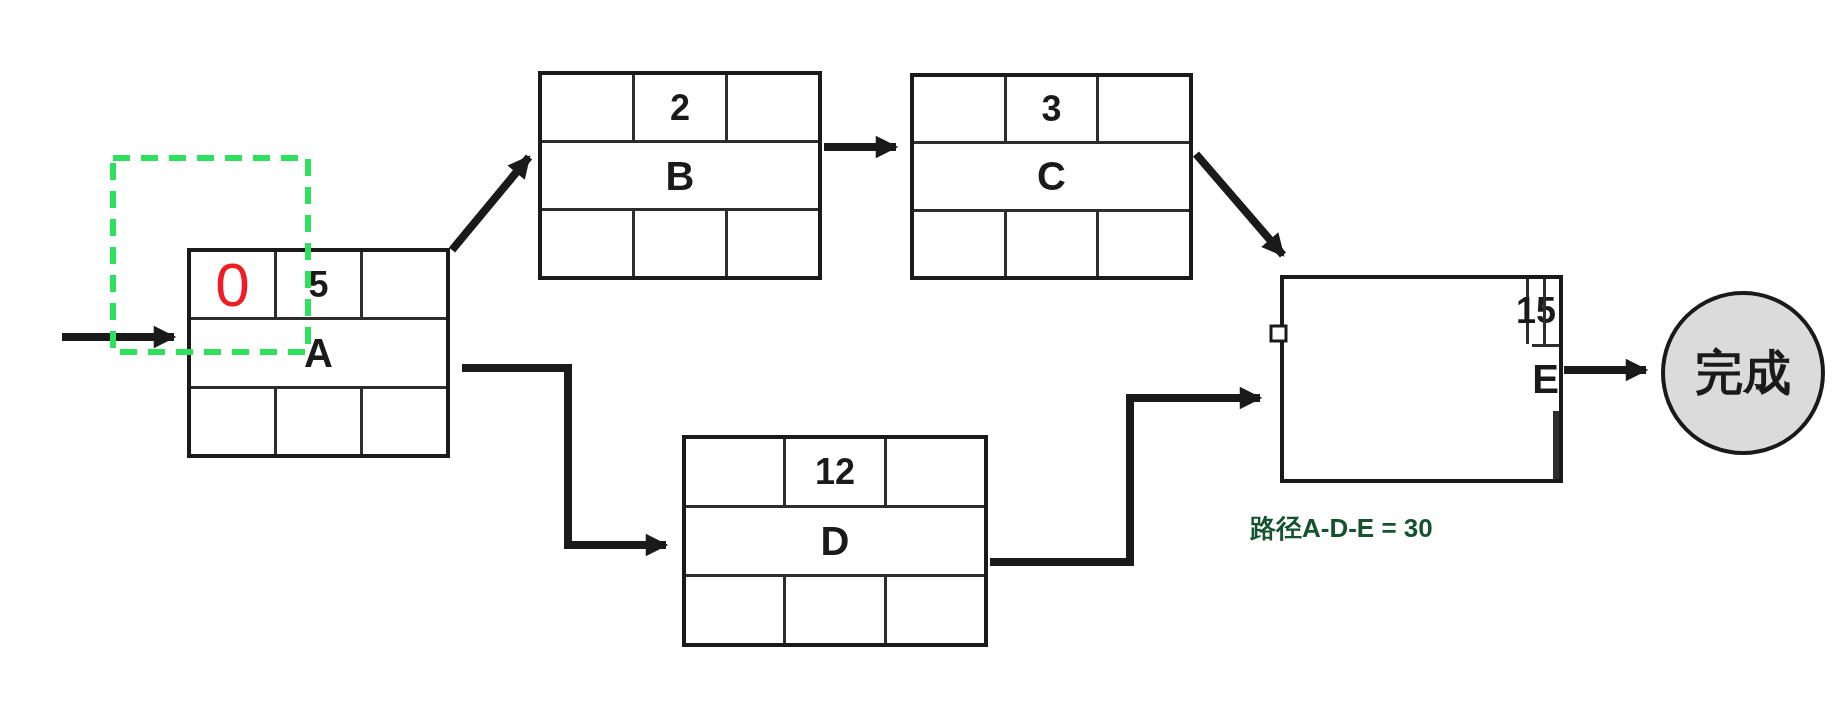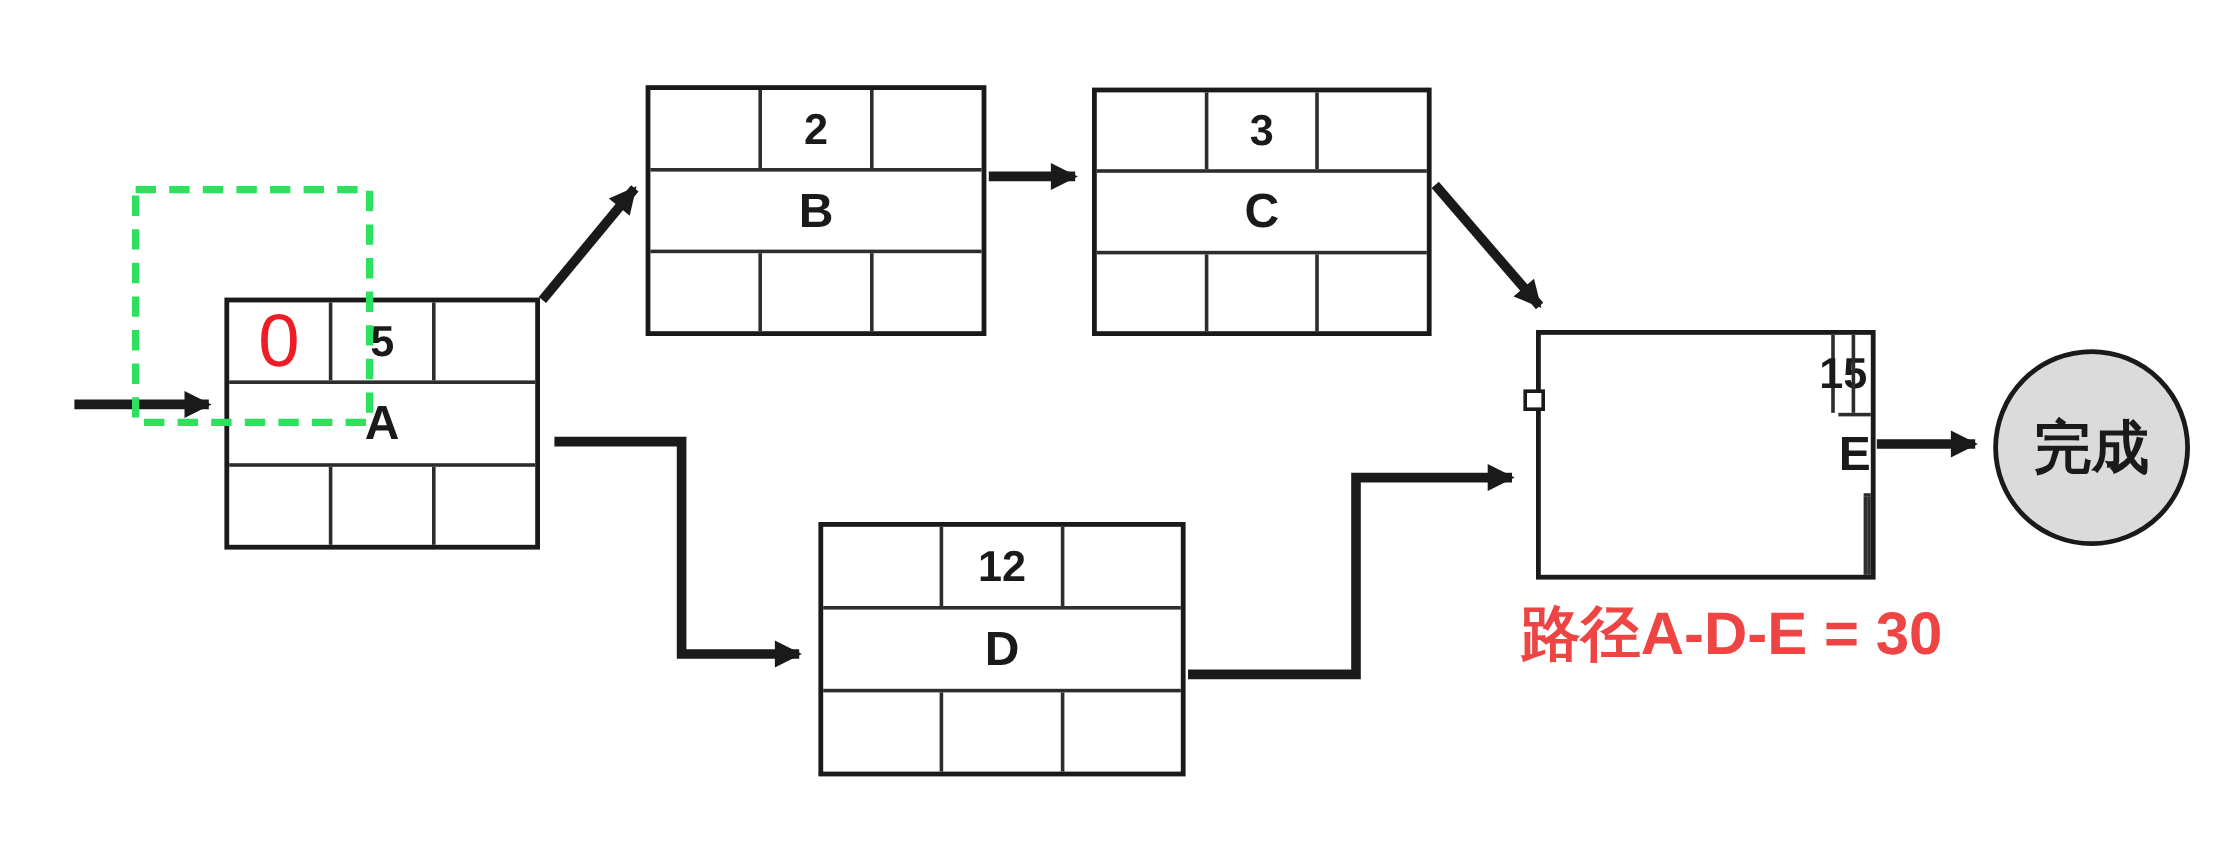--- a/index.html
+++ b/index.html
@@ -40,22 +40,21 @@
     position:absolute;left:1661px;top:291px;width:164px;height:164px;
     border:4px solid #1a1a1a;border-radius:50%;
     background:#dbdbdb;
     display:flex;align-items:center;justify-content:center;
     box-sizing:border-box;
     font-size:48px;font-weight:bold;color:#1a1a1a;
   }
   
   #caption{
     position:absolute;left:1250px;top:502px;width:386px;
-    text-align:center;
-    font-size:50px;font-weight:bold;color:#ef4444;
+    font-size:26px;font-weight:bold;color:#14532d;
     line-height:52px;
   }
   
   #overlay{
     position:absolute;left:0;top:0;width:1847px;height:711px;
     pointer-events:none;
   }
 </style>
 </head>
 <body>

